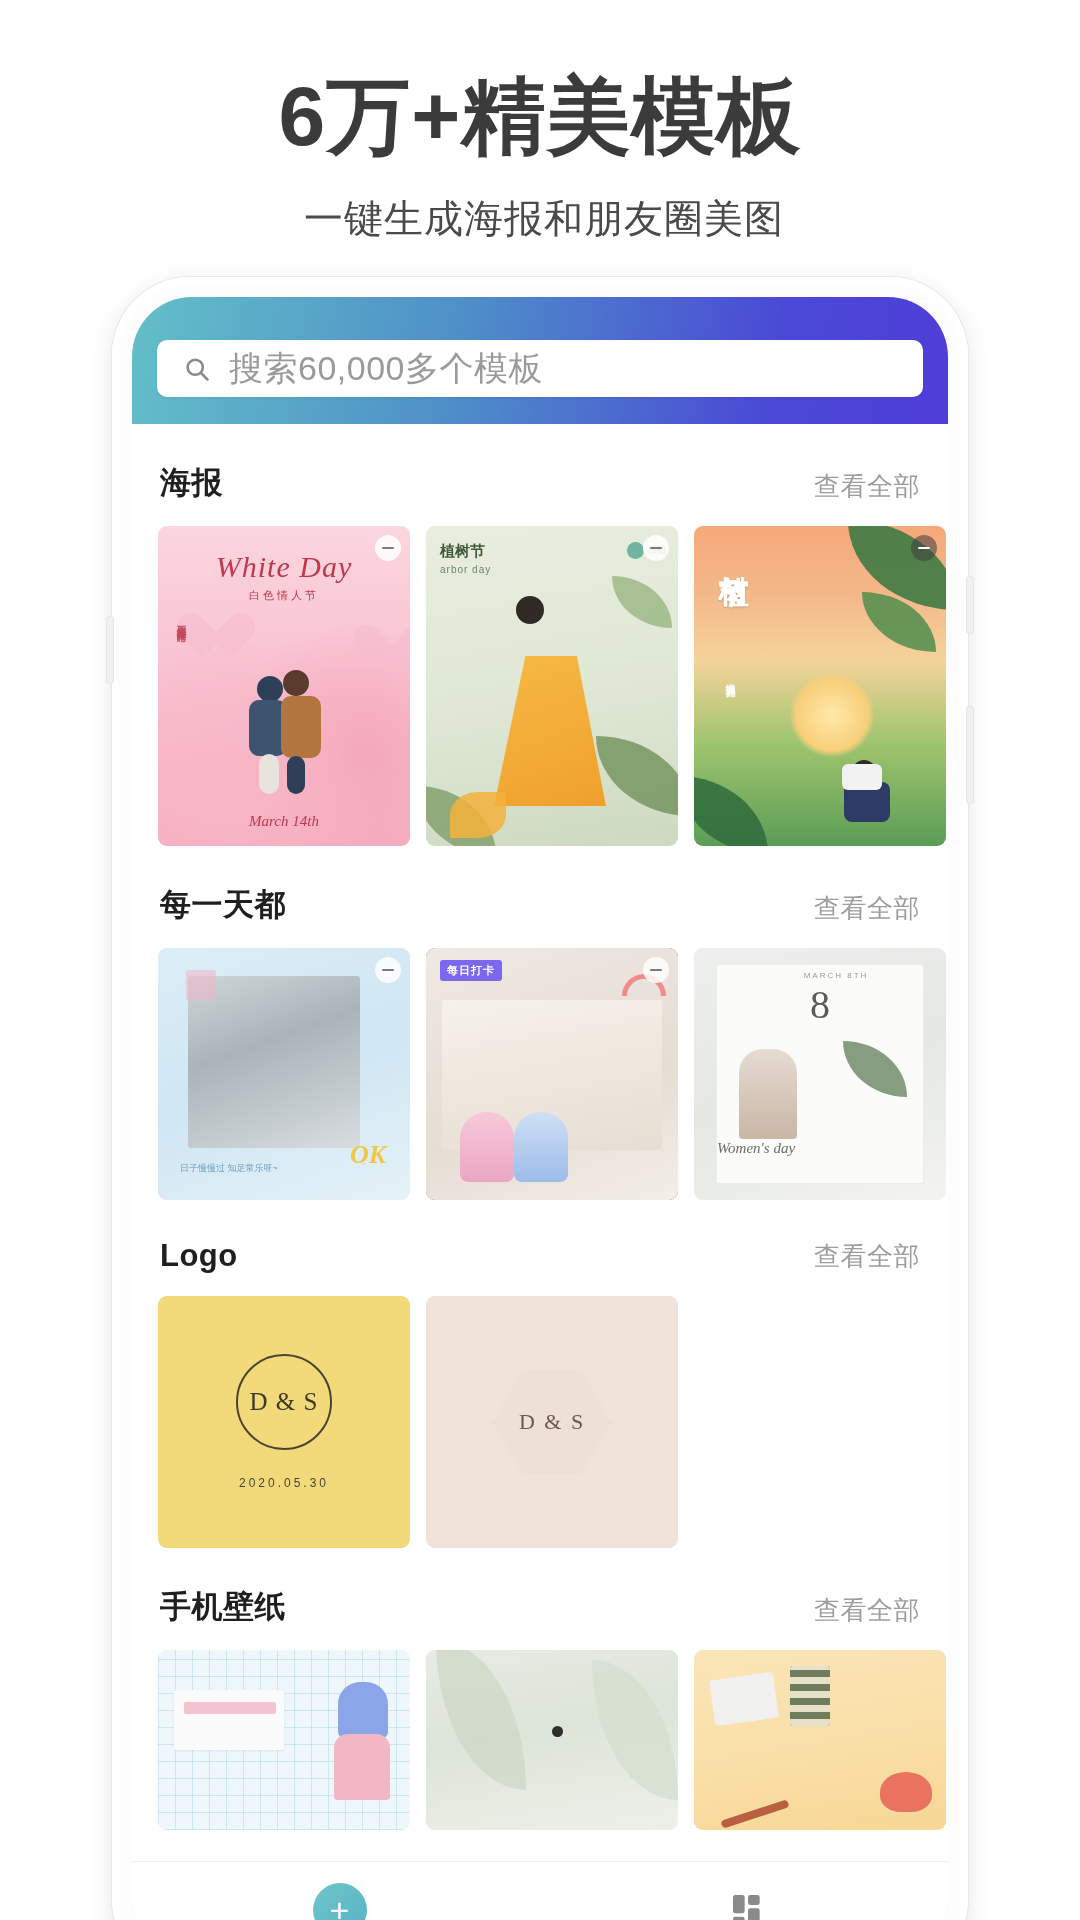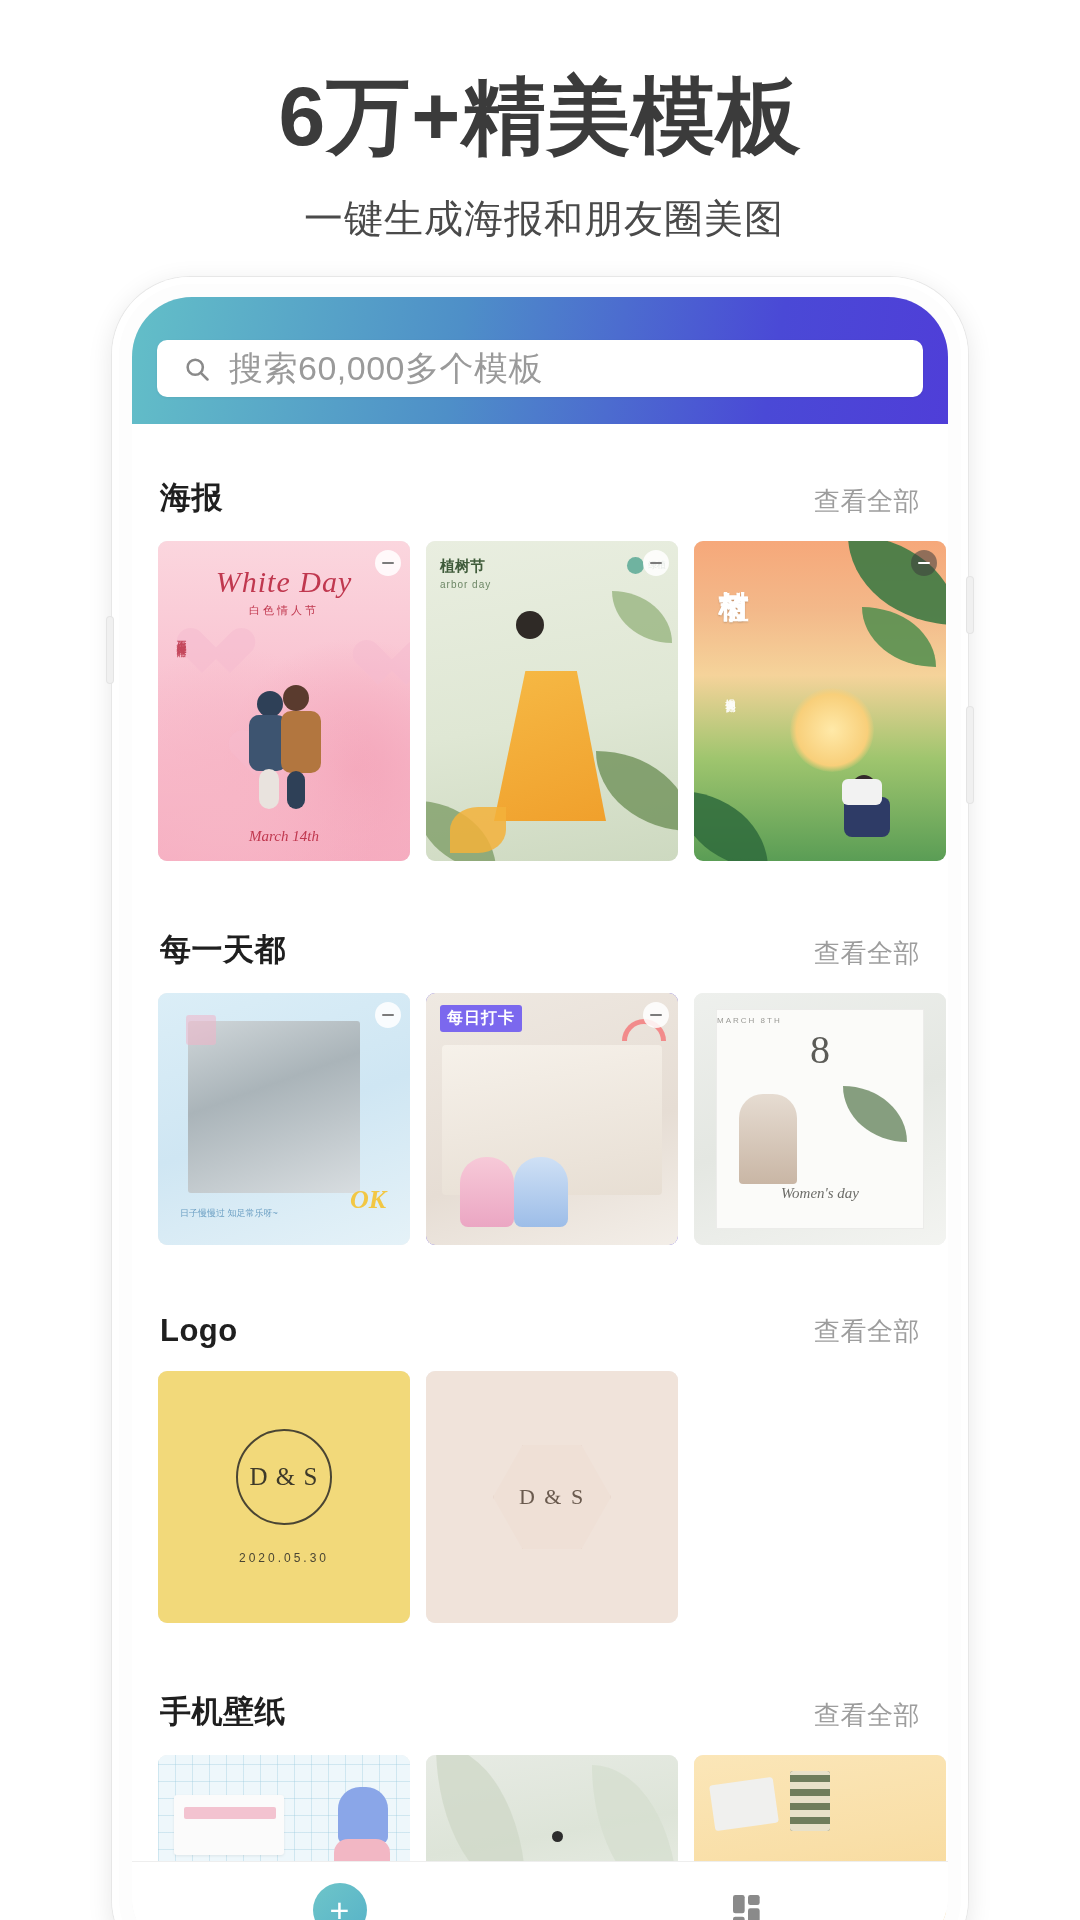--- a/index.html
+++ b/index.html
@@ -63,21 +63,21 @@
   .search-box {
     width: 100%; height: 57px; background: #fff; border-radius: 10px;
     display: flex; align-items: center; padding-left: 26px;
     box-shadow: 0 1px 3px rgba(0,0,0,0.06);
   }
   .search-icon { width: 28px; height: 28px; flex: 0 0 28px; margin-right: 18px; }
   .search-ph { font-size: 34px; color: #9a9a9a; letter-spacing: 0.5px; }
 
   
   .content { position: relative; background: #fff; height: 1533px; }
-  .section { padding: 15px 26px; }
+  .section { padding: 0 26px; }
   .sec-head {
     display: flex; align-items: flex-end; justify-content: space-between;
     padding: 38px 2px 22px 2px;
   }
   .sec-title { font-size: 31px; font-weight: bold; color: #1f1f1f; letter-spacing: 0.5px; }
   .sec-more { font-size: 26px; color: #9d9d9d; letter-spacing: 0.5px; }
   .cards { display: flex; gap: 16px; }
   .card {
     width: 252px; height: 320px; border-radius: 9px; overflow: hidden;
     position: relative; flex: 0 0 252px; background: #eee;
@@ -192,21 +192,21 @@
     position:absolute;right:24px;bottom:30px;font-family:"Liberation Serif",serif;
     font-size:26px;color:#f2c744;font-style:italic;font-weight:bold;
   }
 
   .a-moment2{
     width:100%;height:100%;position:relative;
     background:linear-gradient(160deg,#efe9e2 0%,#e6ddd4 60%,#f3eee8 100%);
   }
   .m2-label{
     position:absolute;left:14px;top:12px;padding:3px 7px;border-radius:3px;
-    background:#7b68ee;color:#fff;font-size:16px;font-weight:bold;letter-spacing:1px;
+    background:#7b68ee;color:#fff;font-size:11px;font-weight:bold;letter-spacing:1px;
   }
   .m2-table{
     position:absolute;left:16px;top:52px;right:16px;height:150px;border-radius:4px;
     background:linear-gradient(170deg,#f6f1ea,#e7ded3);
   }
   .rainbow{
     position:absolute;right:12px;top:26px;width:44px;height:22px;
     border-radius:22px 22px 0 0;
     border:5px solid #f28b8b;border-bottom:none;
   }
@@ -217,25 +217,25 @@
   }
   .m3-inner{
     position:absolute;left:22px;top:16px;right:22px;bottom:16px;
     background:#fbfbf9;border:1px solid #ececea;
   }
   .m3-eight{
     position:absolute;top:16px;left:0;width:100%;text-align:center;
     font-family:"Liberation Serif",serif;font-size:40px;color:#5b5b57;
   }
   .m3-top{
-    position:absolute;top:6px;left:0;width:100%;
+    position:absolute;top:6px;left:16px;width:100%;text-align:center;
     font-size:8px;color:#9a9a96;letter-spacing:2px;
   }
   .m3-cap{
-    position:absolute;bottom:26px;left:0;width:100%;text-align:center;
+    position:absolute;bottom:26px;left:0;width:100%;text-align:left;
     font-family:"Liberation Serif",serif;font-style:italic;font-size:15px;color:#6c6c68;
   }
 
   .a-logo1{
     width:100%;height:100%;background:#f2d97a;position:relative;
     display:flex;align-items:center;justify-content:center;flex-direction:column;
   }
   .lg-ring{
     width:96px;height:96px;border:2px solid #4a4533;border-radius:50%;
     display:flex;align-items:center;justify-content:center;

